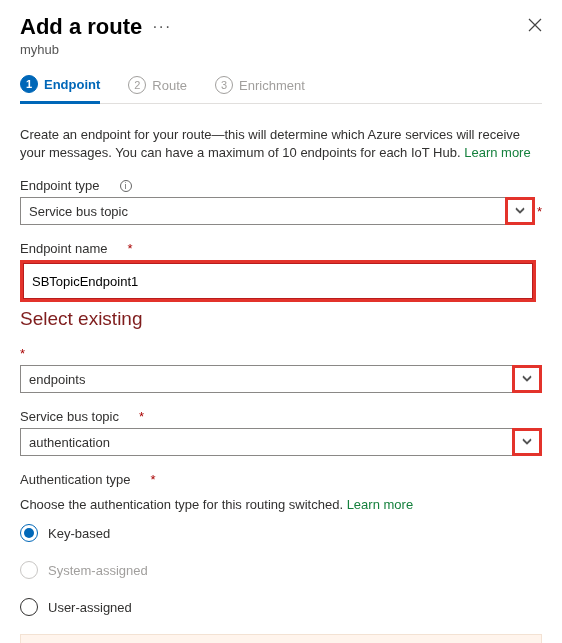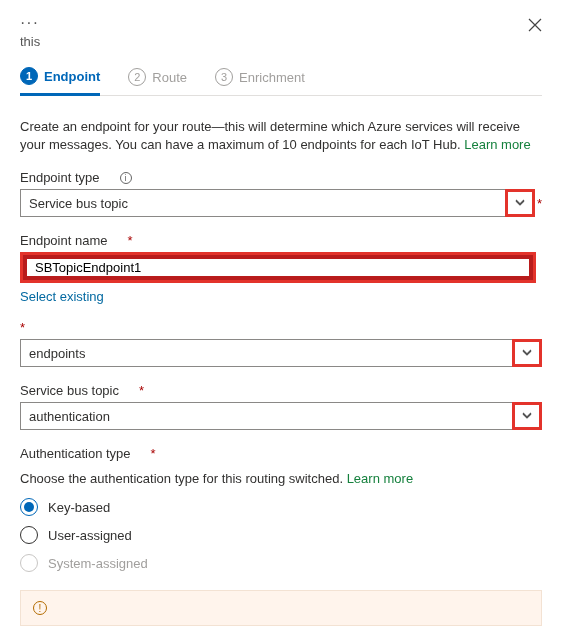--- a/index.html
+++ b/index.html
@@ -54,24 +54,24 @@
     display: flex; align-items: center; justify-content: center;
     margin-left: -30px; pointer-events: none;
   }
   .trailing-req { color: #a80000; margin-left: 2px; }
   .hl-input {
     border: 3px solid #e3332b;
     display: inline-block;
     padding: 0;
     margin-top: 4px;
   }
-  .hl-input .text-input { border: 4px solid #b91c1c; width: 510px; height: 25px; }
-  .sel-existing { color: #0369a1; margin-top: 6px; cursor: pointer; font-size: 13px; }
+  .hl-input .text-input { border: 1px solid #b91c1c; width: 510px; height: 36px; }
+  .sel-existing { color: #7f1d1d; margin-top: 6px; cursor: pointer; font-size: 19px; }
   .auth-desc { margin-top: 10px; color: #323130; }
-  .radio-group { margin-top: 12px; display: flex; flex-direction: column; gap: 10px; }
+  .radio-group { margin-top: 12px; display: flex; flex-direction: column; gap: 19px; }
   .radio-row { display: flex; align-items: center; gap: 10px; cursor: pointer; }
   .radio-row.disabled { color: #a19f9d; cursor: default; }
   .radio {
     width: 18px; height: 18px; border: 1px solid #323130; border-radius: 50%;
     display: flex; align-items: center; justify-content: center;
   }
   .radio.checked { border-color: #0067b8; }
   .radio.checked::after {
     content: ""; width: 10px; height: 10px; background: #0067b8; border-radius: 50%;
   }
@@ -86,28 +86,29 @@
     color: #b36b00; font-size: 10px; display: flex; align-items: center; justify-content: center;
     flex-shrink: 0;
   }
 </style>
 </head>
 <body>
 
 <div class="panel">
   <div class="header">
     <div class="title-row">
+      <span class="title">Add a route</span>
       <span class="dots">···</span>
     </div>
     <span class="close">
       <svg width="14" height="14" viewBox="0 0 14 14">
           <path d="M1 1 L13 13 M13 1 L1 13" stroke="#444" stroke-width="1.2" fill="none"></path>
         </svg>
     </span>
-    <div class="subtitle">this</div>
+    <div class="subtitle">myhub</div>
   </div>
 
   <div class="steps">
     <div class="step active">
       <span class="step-num">1</span>
       <span>Endpoint</span>
     </div>
     <div class="step">
       <span class="step-num">2</span>
       <span>Route</span>
@@ -205,27 +206,27 @@
       <span class="req">*</span>
     </div>
     <div class="auth-desc">
       <span>Choose the authentication type for this routing switched. </span><a class="link">Learn more</a>
     </div>
     <div class="radio-group">
       <div class="radio-row">
         <span class="radio checked"></span>
         <span>Key-based</span>
       </div>
+      <div class="radio-row disabled">
+        <span class="radio disabled"></span>
+        <span>System-assigned</span>
+      </div>
       <div class="radio-row">
         <span class="radio"></span>
         <span>User-assigned</span>
       </div>
-      <div class="radio-row disabled">
-        <span class="radio disabled"></span>
-        <span>System-assigned</span>
-      </div>
     </div>
   </div>
 
   <div class="warn">
     <span class="warn-icon">!</span>
   </div>
 </div>
 
 </body></html>

